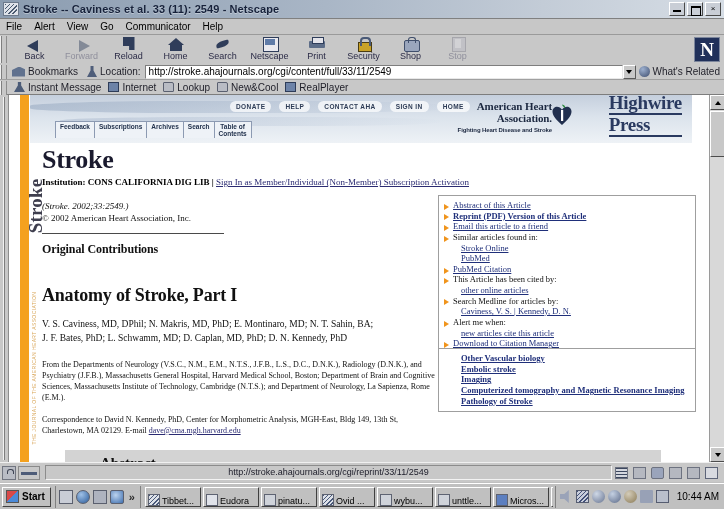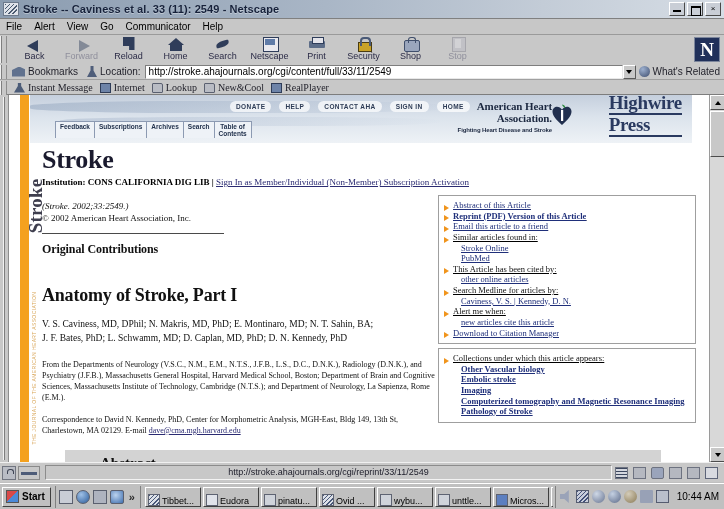--- a/index.html
+++ b/index.html
@@ -225,21 +225,21 @@
     margin-right: 3px;
   }
 
   
   .psbar {
     position: absolute; left: 0; top: 80px; width: 724px; height: 15px;
     background: #c8c8c8;
     display: flex; align-items: center;
     border-bottom: 1px solid #7d7d7d;
   }
-  .ps-item { display: flex; align-items: flex-end; margin-left: 7px; cursor: default; font-family: Liberation Serif, serif; }
+  .ps-item { display: flex; align-items: center; margin-left: 7px; cursor: default; }
   .ps-ico { width: 11px; height: 10px; margin-right: 3px; flex: none; }
   .ps-ico.person {
     background: #4c5c78;
     clip-path: polygon(35% 0,65% 0,65% 35%,100% 100%,0 100%,35% 35%);
   }
   .ps-ico.blue {
     background: #6d83a8; border: 1px solid #2e3c58;
   }
   .ps-ico.folder {
     background: #b9bcc4; border: 1px solid #5a6070;
@@ -429,21 +429,21 @@
   }
   .corresp a { color: #2b2b72; text-decoration: underline; }
 
   
   .linkbox {
     position: absolute; left: 428px; top: 100px; width: 258px;
     border: 1px solid #9f9f9f; background: #ffffff;
     padding: 4px 5px 5px 5px;
   }
   .linkbox.second { top: 253px; }
-  .lnk-row { display: flex; align-items: flex-end; line-height: 1.25; text-decoration: underline; }
+  .lnk-row { display: flex; align-items: center; line-height: 1.25; }
   .bullet {
     width: 0; height: 0; flex: none;
     border-top: 3px solid transparent; border-bottom: 3px solid transparent;
     border-left: 5px solid #f0941c;
     margin-top: 3px; margin-right: 4px;
   }
   .lnk-txt {
     font-family: "Liberation Serif", serif;
     font-size: 8.5px; color: #111; white-space: nowrap;
   }
@@ -784,44 +784,44 @@
           <span class="lnk-txt"><a href="#">Email this article to a friend</a></span>
         </div>
         <div class="lnk-row">
           <span class="bullet"></span>
           <span class="lnk-txt">Similar articles found in:</span>
         </div>
         <div class="lnk-sub"><a href="#">Stroke Online</a></div>
         <div class="lnk-sub"><a href="#">PubMed</a></div>
         <div class="lnk-row">
           <span class="bullet"></span>
+          <span class="lnk-txt"><a href="#">PubMed Citation</a></span>
+        </div>
+        <div class="lnk-row">
+          <span class="bullet"></span>
           <span class="lnk-txt">This Article has been cited by:</span>
         </div>
         <div class="lnk-sub"><a href="#">other online articles</a></div>
         <div class="lnk-row">
           <span class="bullet"></span>
           <span class="lnk-txt">Search Medline for articles by:</span>
         </div>
         <div class="lnk-sub"><a href="#">Caviness, V. S. | Kennedy, D. N.</a></div>
         <div class="lnk-row">
           <span class="bullet"></span>
           <span class="lnk-txt">Alert me when:</span>
         </div>
         <div class="lnk-sub"><a href="#">new articles cite this article</a></div>
         <div class="lnk-row">
           <span class="bullet"></span>
           <span class="lnk-txt"><a href="#">Download to Citation Manager</a></span>
         </div>
       </div>
 
       <div class="linkbox second">
-        <div class="lnk-row">
-          <span class="bullet"></span>
-          <span class="lnk-txt">Collections under which this article appears:</span>
-        </div>
         <div class="lnk-sub bold"><a href="#">Other Vascular biology</a></div>
         <div class="lnk-sub bold"><a href="#">Embolic stroke</a></div>
         <div class="lnk-sub bold"><a href="#">Imaging</a></div>
         <div class="lnk-sub bold"><a href="#">Computerized tomography and Magnetic Resonance Imaging</a></div>
         <div class="lnk-sub bold"><a href="#">Pathology of Stroke</a></div>
       </div>
 
       <div class="abstract-row">
         <span class="abs-arrow"></span>
         <span class="abs-band">

